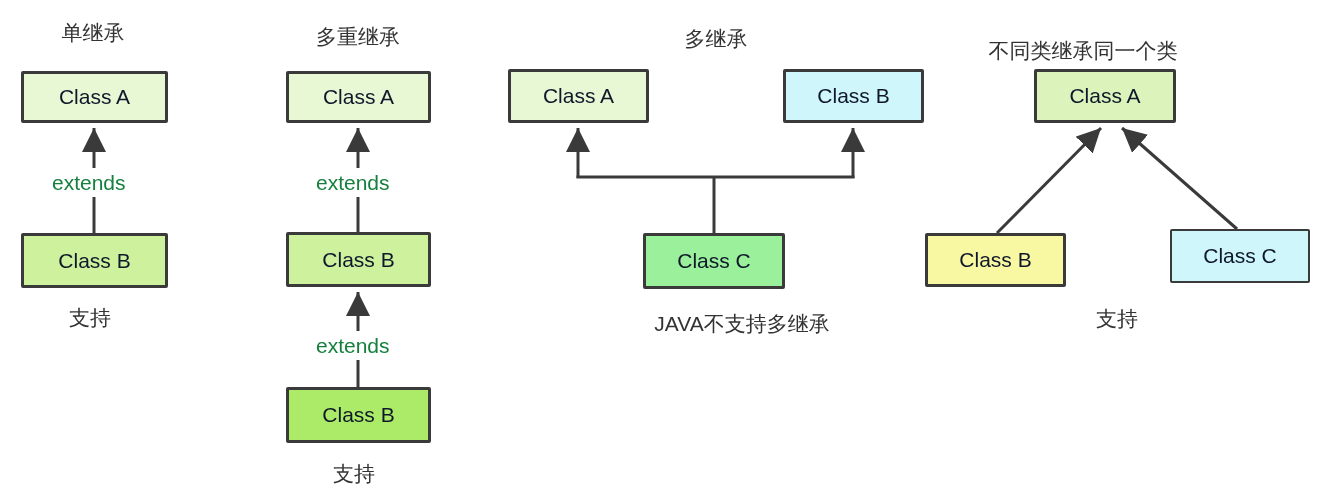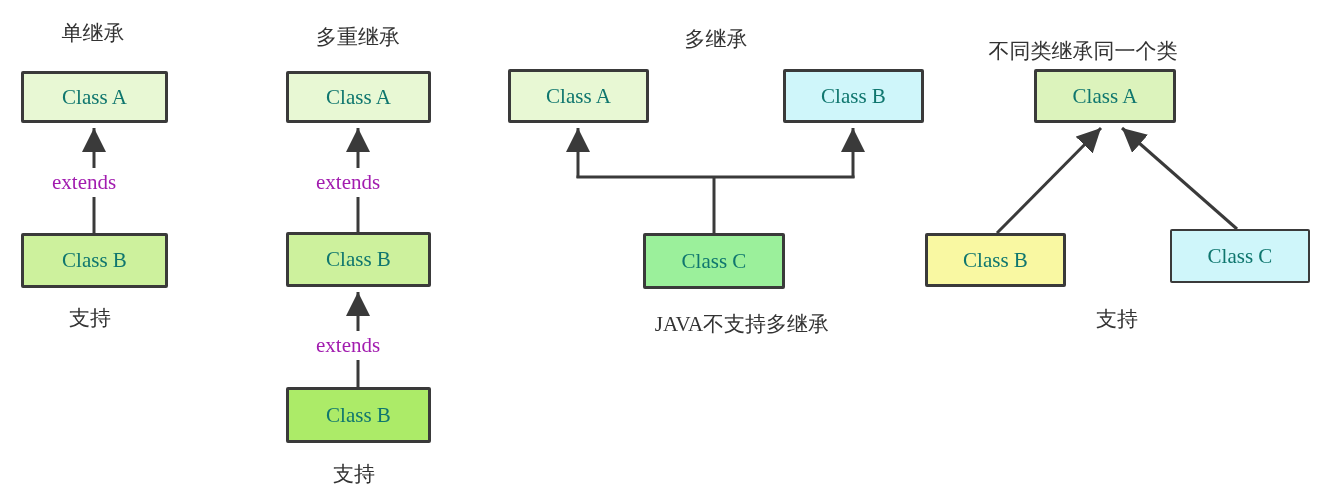--- a/index.html
+++ b/index.html
@@ -1,37 +1,37 @@
 <!DOCTYPE html>
 <html><head>
 <meta charset="utf-8">
 <style>
   html,body{margin:0;padding:0;background:#ffffff;}
   #canvas{
     position:relative;
     width:1332px;height:502px;
     background:#ffffff;
-    font-family:Liberation Serif, serif;
+    font-family:Liberation Sans, sans-serif;
     overflow:hidden;
   }
   #connectors{position:absolute;left:0;top:0;z-index:1;}
   .cbox{
     position:absolute;box-sizing:border-box;z-index:2;
     border:3px solid #3a3a3a;border-radius:2px;
     display:flex;align-items:center;justify-content:center;
-    font-size:21px;color:#0f766e;
+    font-size:21px;color:#0f172a;
   }
   .thin{border-width:2px;}
   .dtitle,.dcaption{
     position:absolute;z-index:2;text-align:center;
     font-size:21px;color:#333333;line-height:26px;
   }
   .edge-label{
     position:absolute;z-index:3;background:#ffffff;
-    font-size:21px;color:#a21caf;height:29px;line-height:29px;
+    font-size:21px;color:#15803d;height:29px;line-height:29px;
     overflow:hidden;white-space:nowrap;
   }
 </style>
 </head>
 <body>
 
 <div id="canvas">
 
   <svg id="connectors" width="1332" height="502" viewBox="0 0 1332 502">
     <defs>

